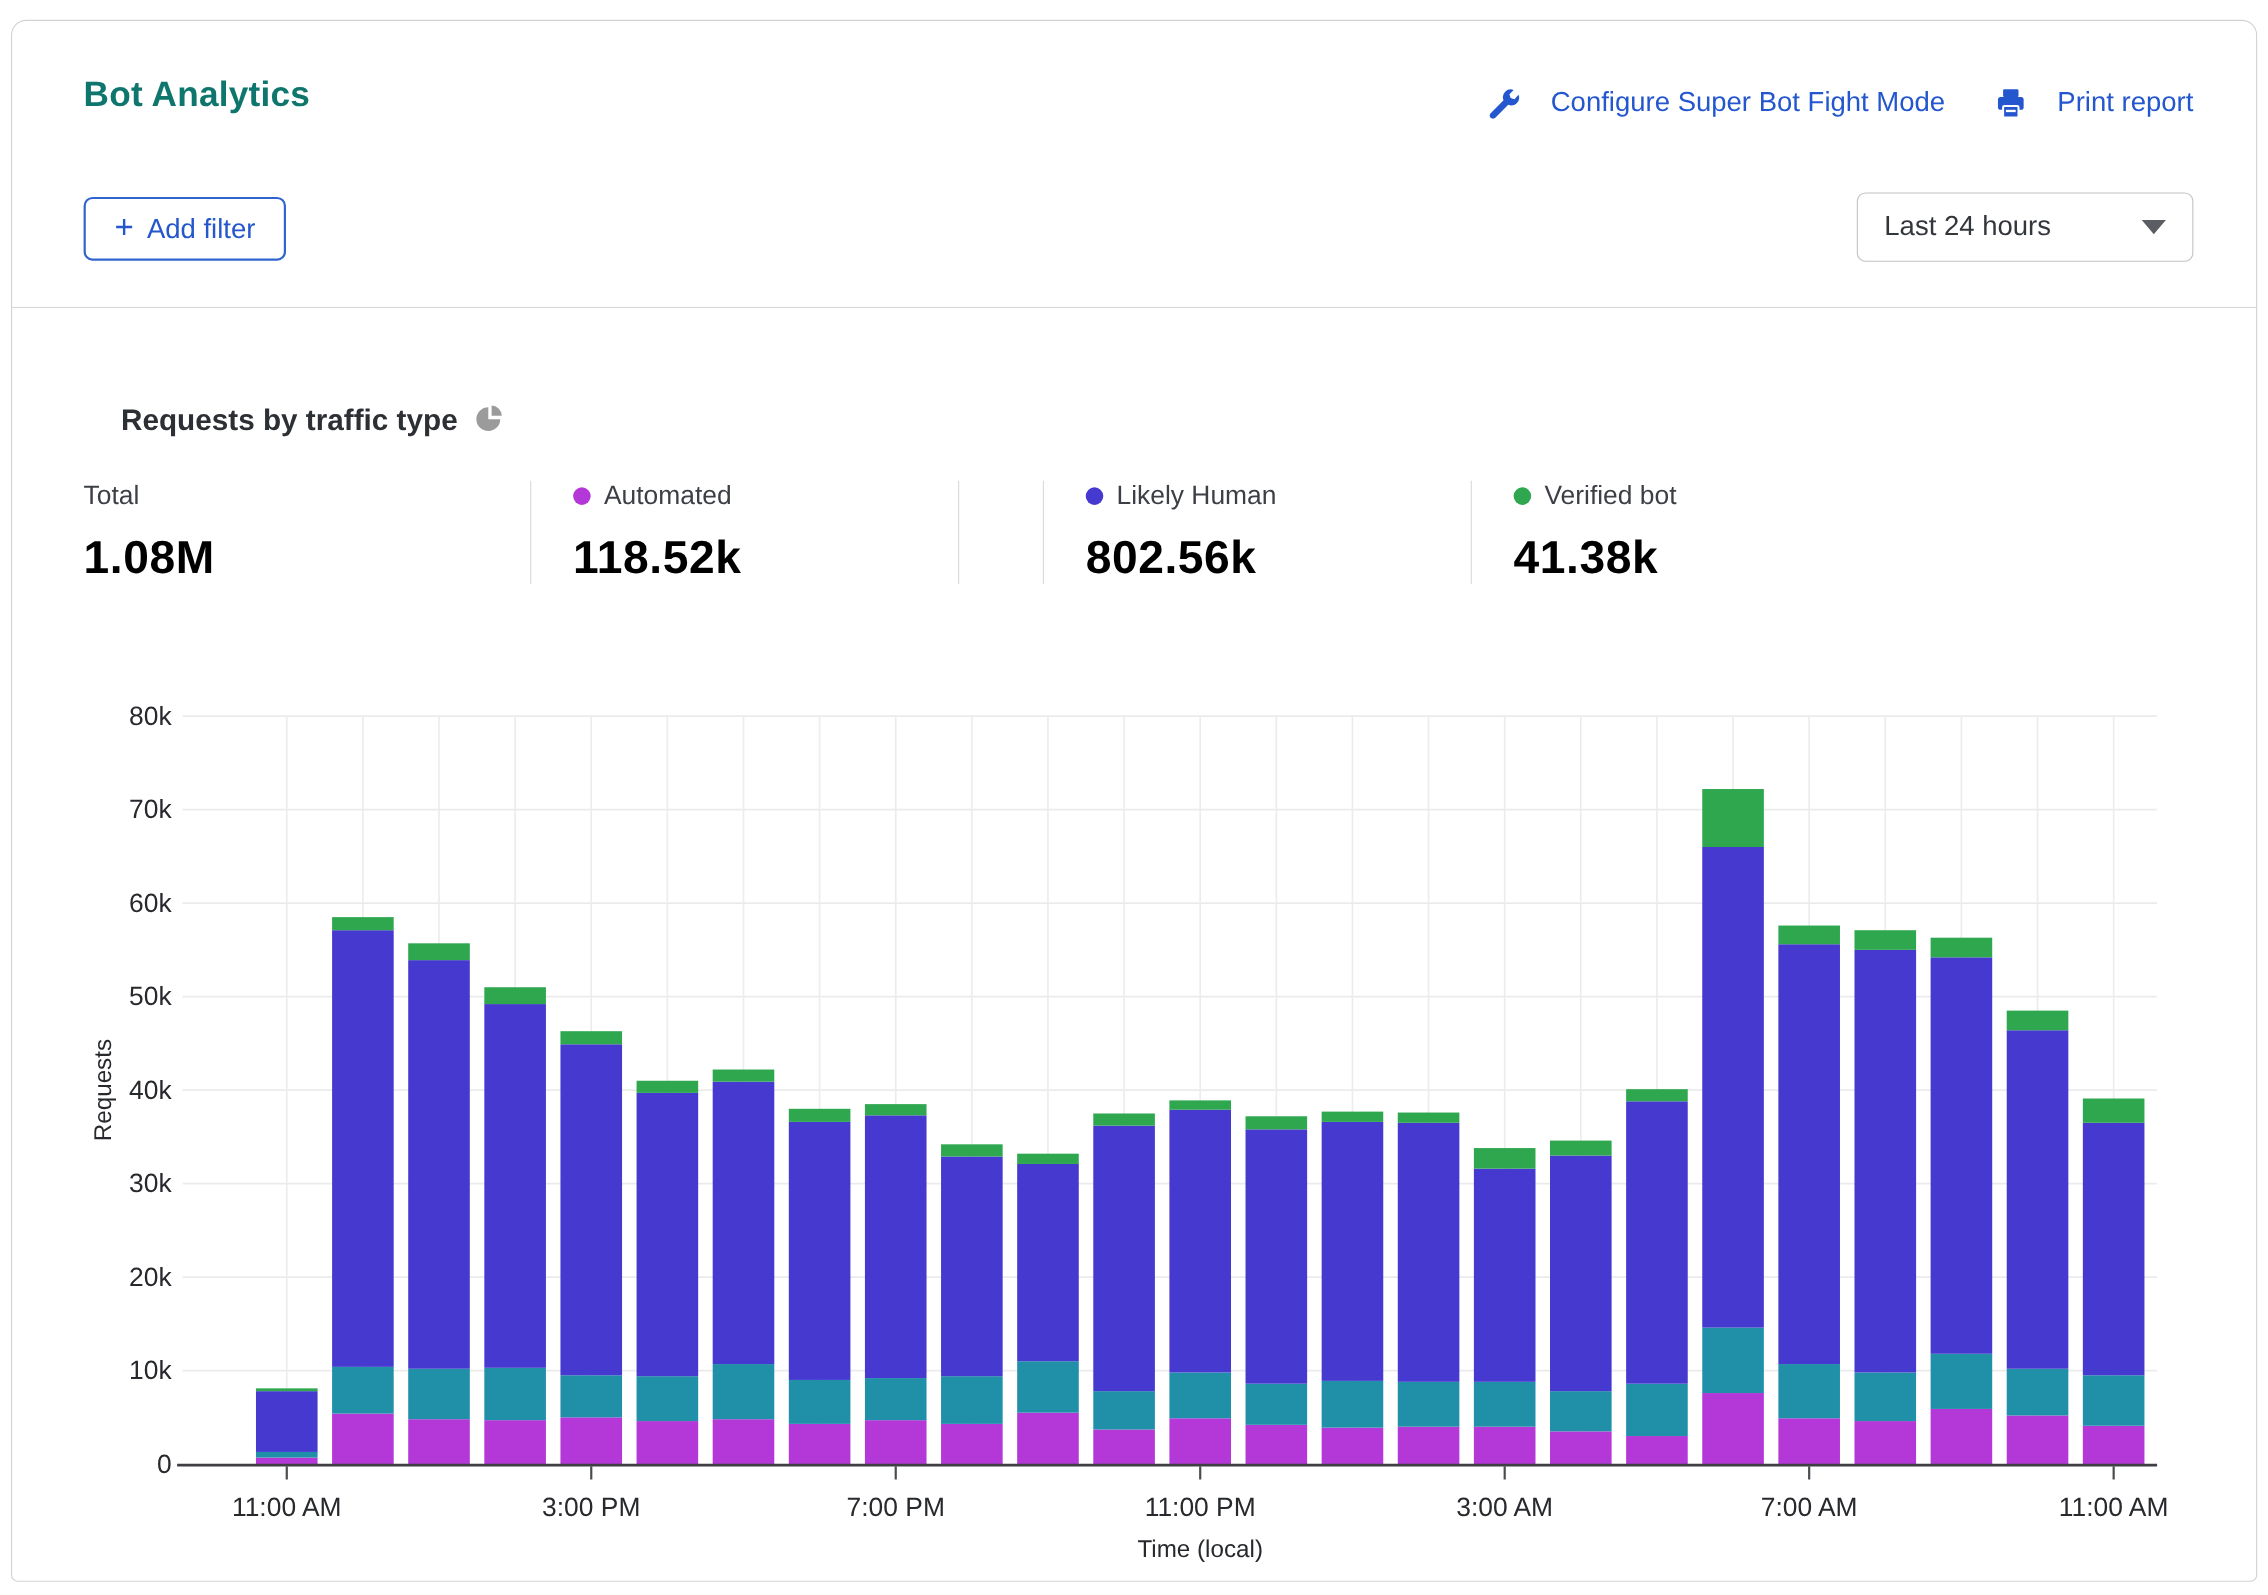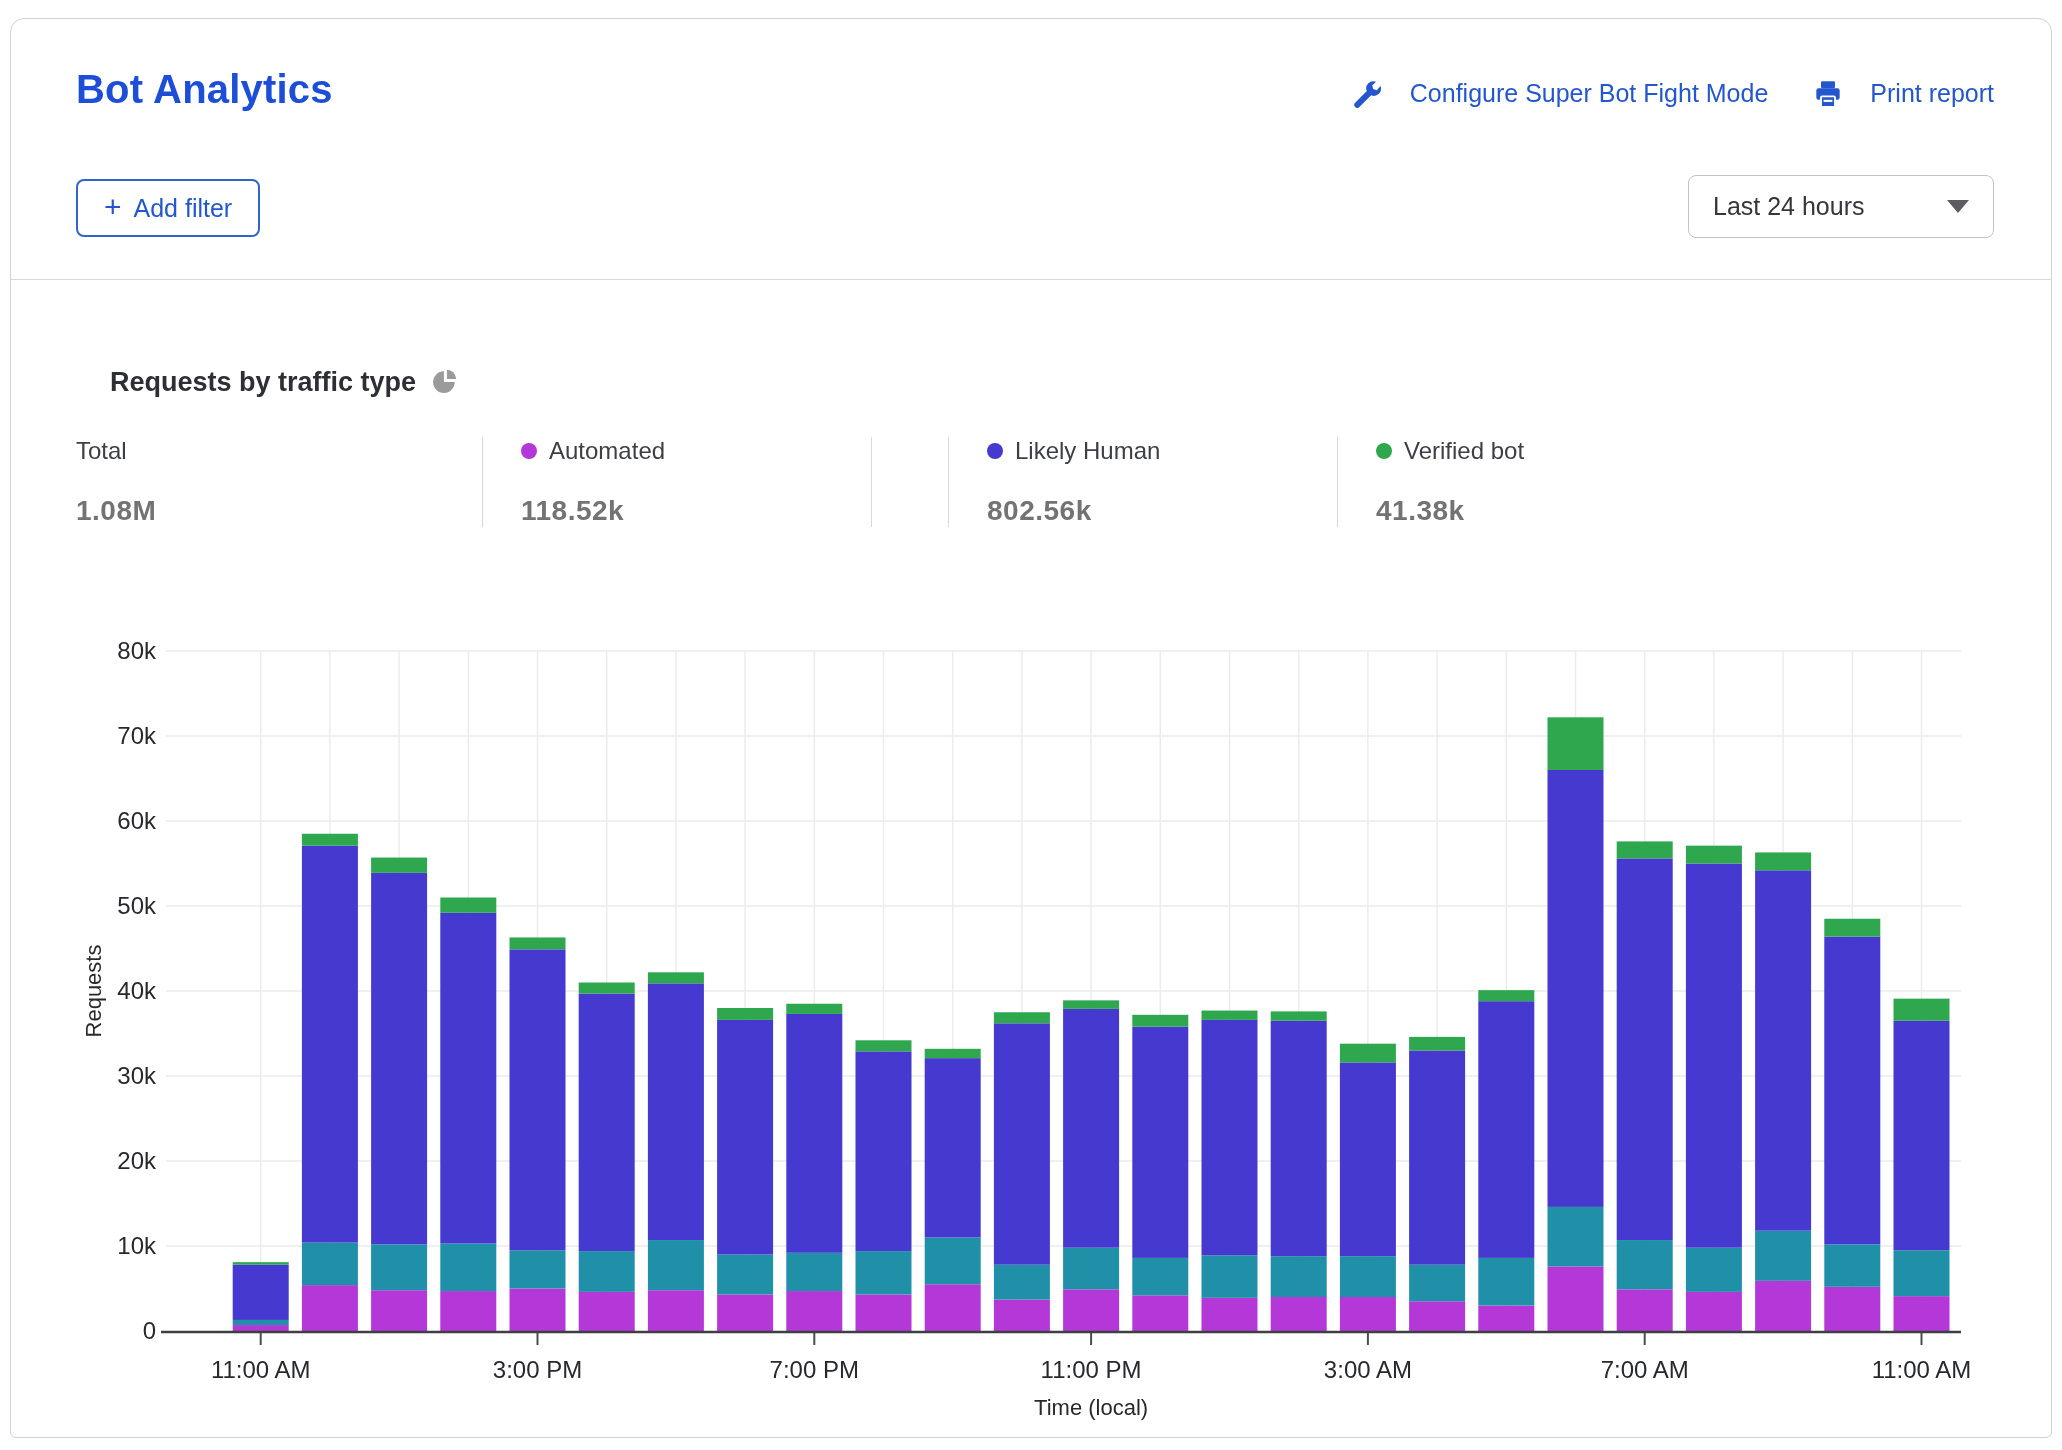--- a/index.html
+++ b/index.html
@@ -1,40 +1,40 @@
 <!DOCTYPE html>
 <html><head>
 <meta charset="utf-8">
 <style>
   * { margin:0; padding:0; box-sizing:border-box; }
   html,body { width:2062px; height:1450px; background:#ffffff;
     font-family:"Liberation Sans", sans-serif; color:#2f3237; }
   .panel { position:absolute; left:10px; top:18px; width:2042px; height:1420px;
     background:#fff; border:1px solid #d2d2d2; border-radius:14px 14px 6px 6px; }
-  .page-title { position:absolute; left:65px; top:48px; font-size:40px; font-weight:700; color:#1d4ed8; letter-spacing:.2px; }
+  .page-title { position:absolute; left:65px; top:48px; font-size:32px; font-weight:700; color:#0f766e; letter-spacing:.2px; }
   .top-links { position:absolute; right:57px; top:60px; display:flex; gap:46px; align-items:center; }
   .link { display:flex; align-items:center; gap:28px; color:#2457cd; font-size:25px; cursor:pointer; }
   .link svg { display:block; }
   .add-filter { position:absolute; left:65px; top:160px; height:58px; padding:0 26px;
     border:2px solid #3264cf; border-radius:8px; background:#fff; color:#2457cd;
     font-size:25px; display:flex; align-items:center; gap:12px; cursor:pointer; }
   .add-filter .plus { font-size:30px; font-weight:400; line-height:1; margin-top:-3px; }
   .select { position:absolute; right:57px; top:156px; width:306px; height:63px;
     border:1.5px solid #c2c2c2; border-radius:8px; background:#fff; display:flex;
     align-items:center; padding:12px 24px; font-size:25px; color:#33363b; cursor:pointer; }
   .select .caret { margin-left:auto; width:0; height:0; border-left:11px solid transparent;
     border-right:11px solid transparent; border-top:13px solid #5a5d62; }
   .header-divider { position:absolute; left:0; top:260px; width:100%; height:1px; background:#d8d8d8; }
   .section-title-row { position:absolute; left:65px; top:348px; display:flex; align-items:center; gap:16px; }
   .section-title { font-size:27px; font-weight:700; color:#2c2f34;margin-left:34px; }
   .stats { position:absolute; left:65px; top:418px; display:flex; }
   .stat { position:relative; }
   .stat .labelrow { display:flex; align-items:center; gap:12px; font-size:24px; color:#3c3f45; }
   .stat .dot { width:16px; height:16px; border-radius:50%; }
-  .stat .value { margin-top:30px; font-size:28px; font-weight:700; color:#737373; letter-spacing:.5px; }
+  .stat .value { margin-top:18px; font-size:42px; font-weight:700; color:#000000; letter-spacing:.5px; }
   .vdivider { width:1px; background:#d9d9d9; margin:0 38px; align-self:stretch; }
   .chart-wrap { position:absolute; left:60px; top:612px; width:1940px; height:810px; }
   svg text { font-family:"Liberation Sans", sans-serif; }
 </style>
 </head>
 <body>
 
 <div class="panel">
 
   <div class="page-title">Bot Analytics</div>

